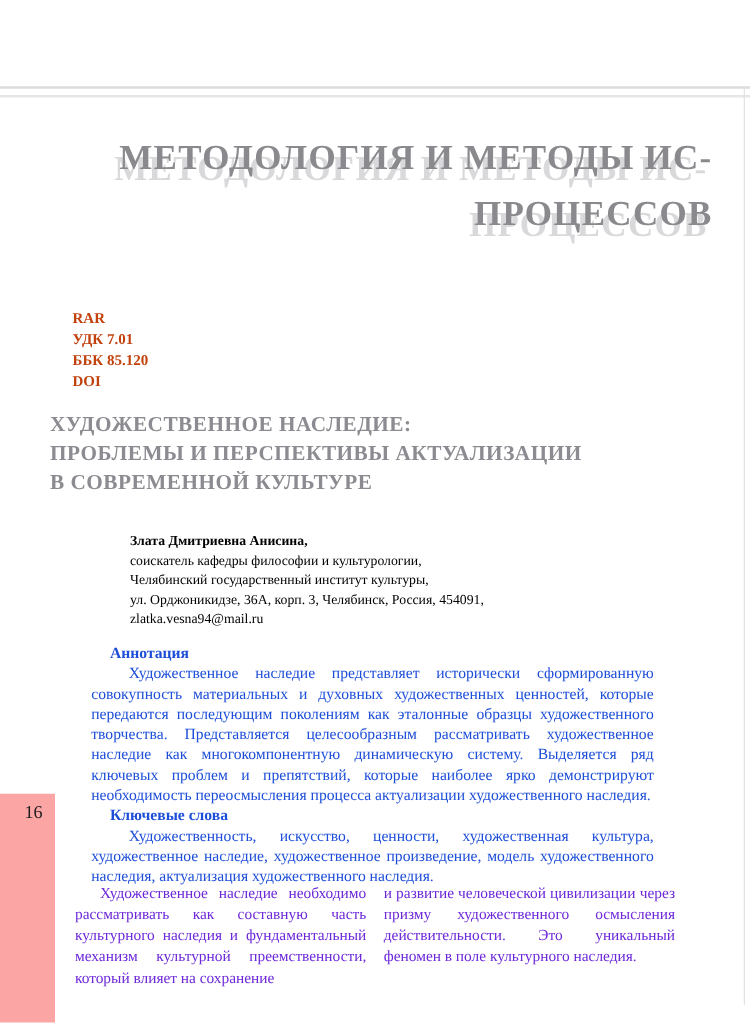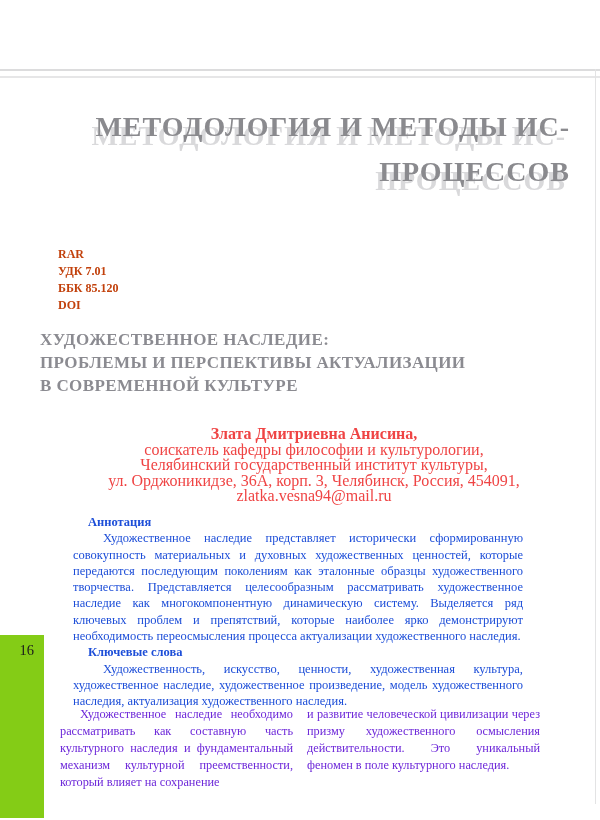--- a/index.html
+++ b/index.html
@@ -27,21 +27,21 @@
   }
 
   .article-title{
     position:absolute;top:328px;left:40px;width:520px;
     text-align:left;font-weight:bold;font-size:17px;line-height:23px;
     color:#8b8b91;letter-spacing:0.4px;
   }
 
   .author-block{
     position:absolute;top:426px;right:76px;width:420px;
-    text-align:center;font-size:16px;line-height:15.5px;color:#ef4444;
+    text-align:left;font-size:11px;line-height:15.5px;color:#000000;
   }
   .author-name{font-weight:bold;}
 
   .abstract-block{
     position:absolute;top:514px;left:73px;width:450px;
     font-size:12.5px;line-height:16.3px;text-align:justify;color:#1d4ed8;
   }
   .block-heading{font-weight:bold;padding-left:15px;}
   .indent-para{text-indent:30px;margin:0;}
 
@@ -49,21 +49,21 @@
     position:absolute;top:706px;left:60px;width:480px;
     display:flex;gap:14px;
     font-size:12.3px;line-height:17px;text-align:justify;color:#6d28d9;
   }
   .body-columns .col{width:233px;}
   .col p{margin:0;}
   .col .first{text-indent:20px;}
 
   .page-strip{
     position:absolute;left:0;top:635px;width:44px;height:183px;
-    background:#84cc16;
+    background:#fca5a5;
   }
   .page-number{
     position:absolute;top:7px;right:10px;
     font-size:14.5px;color:#1c1c1c;
   }
 </style>
 </head>
 <body>
 
 <div id="edge-line-1" class="edge-line"></div>

